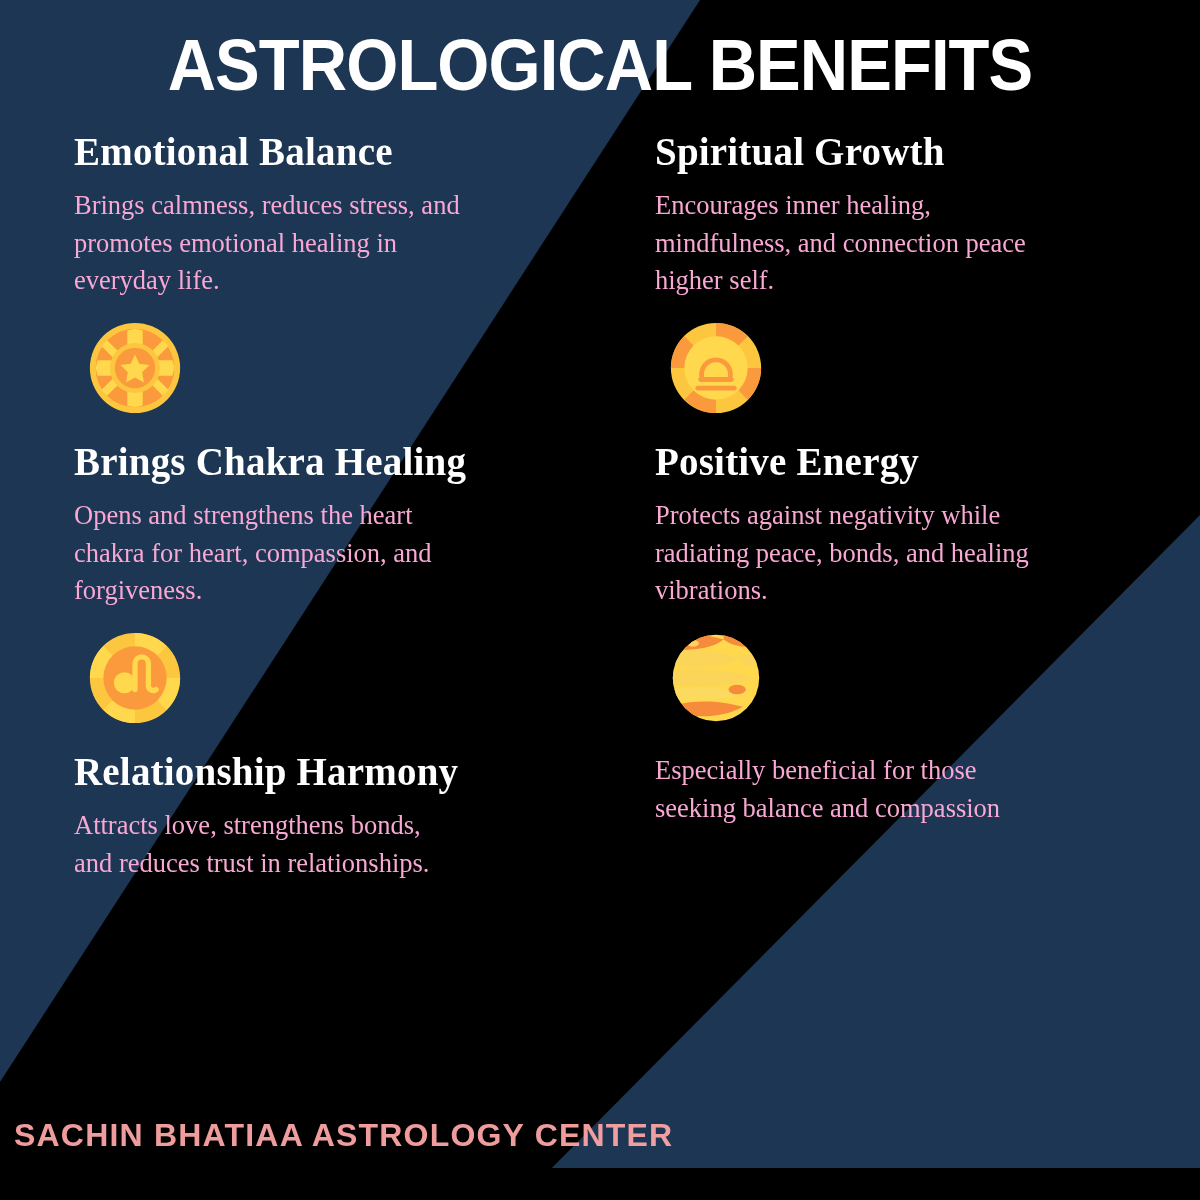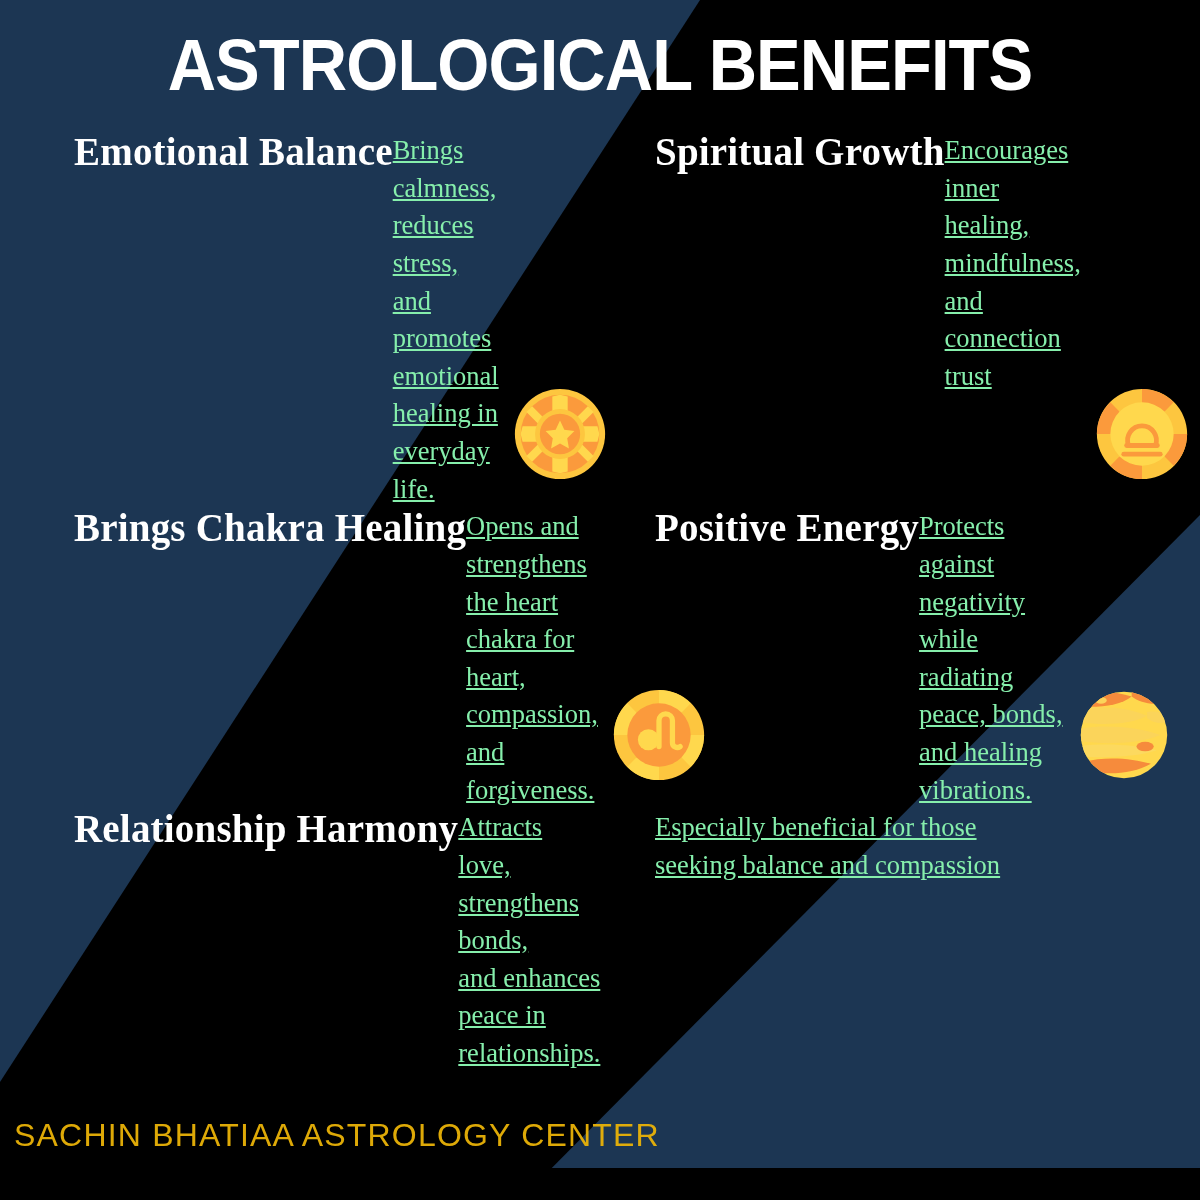--- a/index.html
+++ b/index.html
@@ -61,63 +61,63 @@
   .cell {
     position: relative;
     padding: 0 28px 0 0;
     box-sizing: border-box;
   }
   .cell.col-left  { padding-left: 74px; }
   .cell.col-right { padding-left: 45px; }
 
   .cell-inner {
     display: flex;
+    flex-direction: column;
     height: 100%;
   }
 
   .head {
     color: #ffffff;
     font-family: "Liberation Serif", serif;
     font-weight: bold;
     font-size: 39px;
     line-height: 1.05;
     margin: 0 0 14px 0;
     white-space: nowrap;
     letter-spacing: 0.2px;
   }
   .desc {
-    color: #86efac;
+    color: #f9a8d4;
     font-family: "Liberation Serif", serif;
     font-weight: normal;
     font-size: 26.5px;
     line-height: 1.42;
     margin: 0;
     max-width: 505px;
-    text-decoration: underline;
   }
   .desc .ln { display: block; }
 
   .icon-wrap {
     margin-top: auto;
     margin-bottom: 26px;
     width: 96px;
     height: 96px;
   }
   .icon-wrap.left-pad  { margin-left: 13px; }
   .icon-wrap.right-pad { margin-left: 13px; }
   .icon-wrap svg { display: block; width: 96px; height: 96px; }
 
   
   .watermark {
     position: absolute;
     left: 14px;
     bottom: 14px;
-    color: #eab308;
+    color: #fca5a5;
     font-family: "Liberation Sans", sans-serif;
-    font-weight: normal;
+    font-weight: bold;
     font-size: 32px;
     letter-spacing: 1.2px;
     white-space: nowrap;
     opacity: 0.95;
   }
 </style>
 </head>
 <body>
 
 <div id="poster">
@@ -157,21 +157,22 @@
           </svg>
         </div>
       </div>
     </div>
 
     <div class="cell col-right">
       <div class="cell-inner">
         <div class="head">Spiritual Growth</div>
         <div class="desc">
           <span class="ln">Encourages inner healing,</span>
-          <span class="ln">mindfulness, and connection trust</span>
+          <span class="ln">mindfulness, and connection peace</span>
+          <span class="ln">higher self.</span>
         </div>
         <div class="icon-wrap right-pad">
           <svg viewBox="0 0 100 100">
             <circle cx="50" cy="50" r="47" fill="#fdc63f"></circle>
             <g fill="#fb9a3c">
               <path d="M50 3 A47 47 0 0 1 83 17 L72 28 A31 31 0 0 0 50 19 Z"></path>
               <path d="M97 50 A47 47 0 0 1 83 83 L72 72 A31 31 0 0 0 81 50 Z"></path>
               <path d="M50 97 A47 47 0 0 1 17 83 L28 72 A31 31 0 0 0 50 81 Z"></path>
               <path d="M3 50 A47 47 0 0 1 17 17 L28 28 A31 31 0 0 0 19 50 Z"></path>
             </g>
@@ -241,21 +242,21 @@
           </svg>
         </div>
       </div>
     </div>
 
     <div class="cell col-left no-icon">
       <div class="cell-inner">
         <div class="head">Relationship Harmony</div>
         <div class="desc">
           <span class="ln">Attracts love, strengthens bonds,</span>
-          <span class="ln">and enhances peace in relationships.</span>
+          <span class="ln">and reduces trust in relationships.</span>
         </div>
       </div>
     </div>
 
     <div class="cell col-right no-icon">
       <div class="cell-inner">
         <div class="desc">
           <span class="ln">Especially beneficial for those</span>
           <span class="ln">seeking balance and compassion</span>
         </div>

